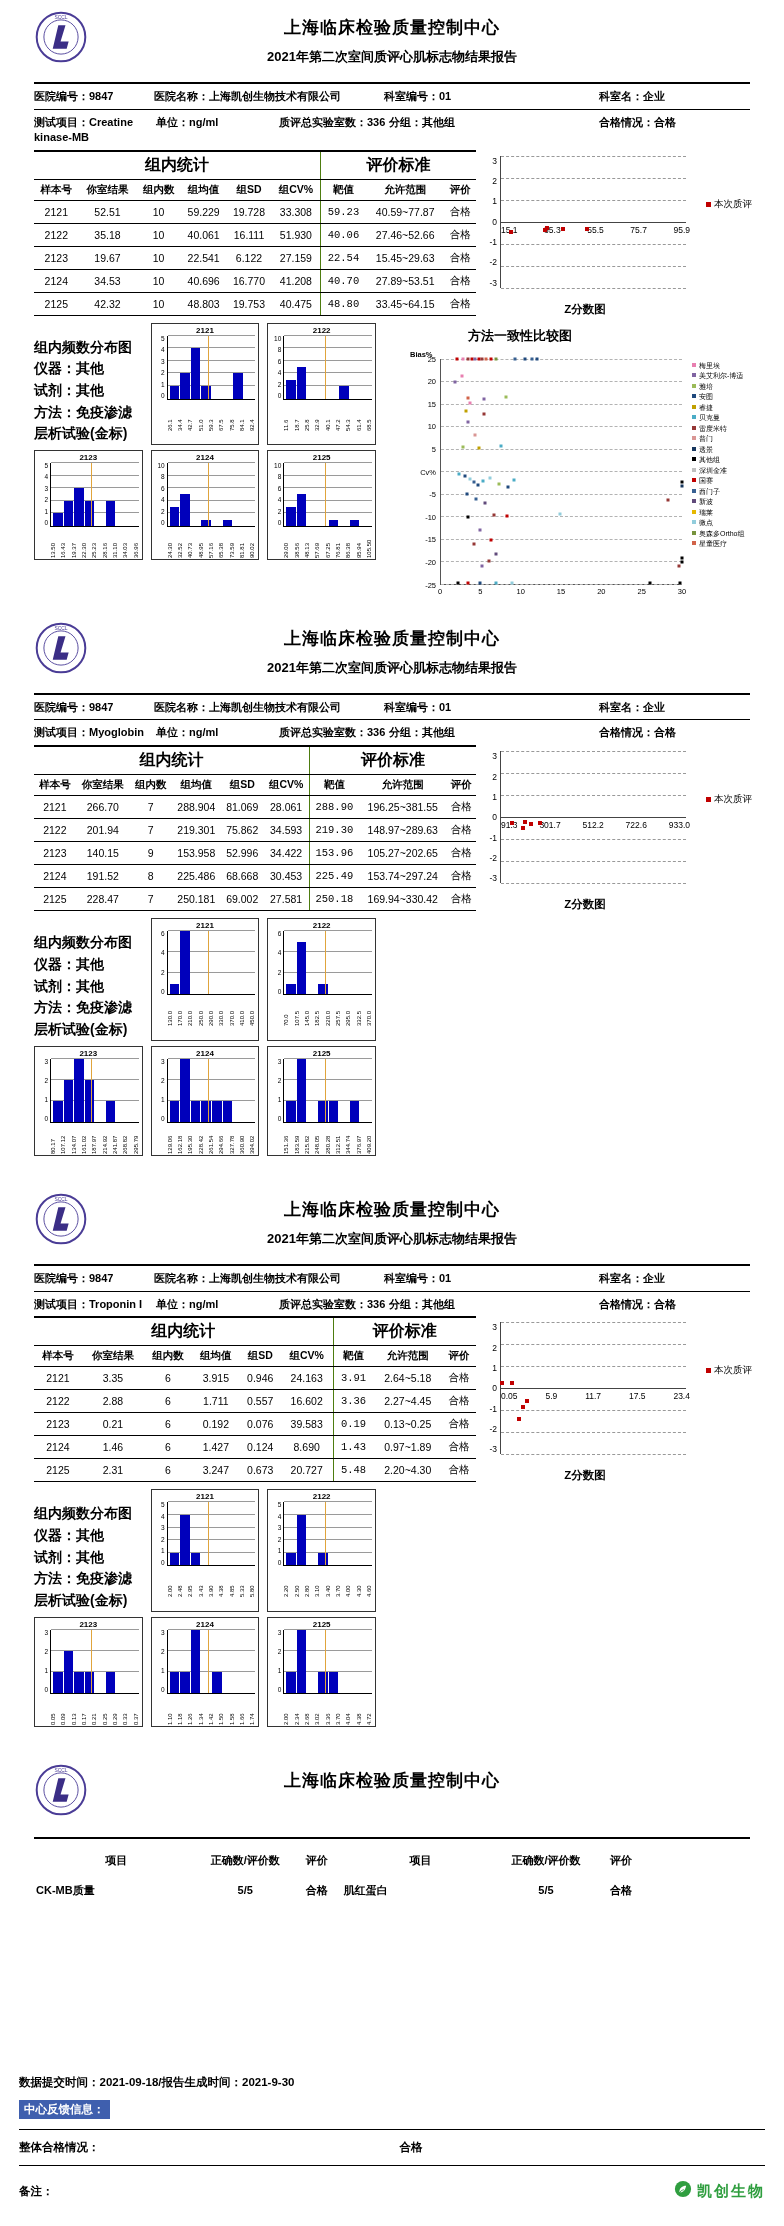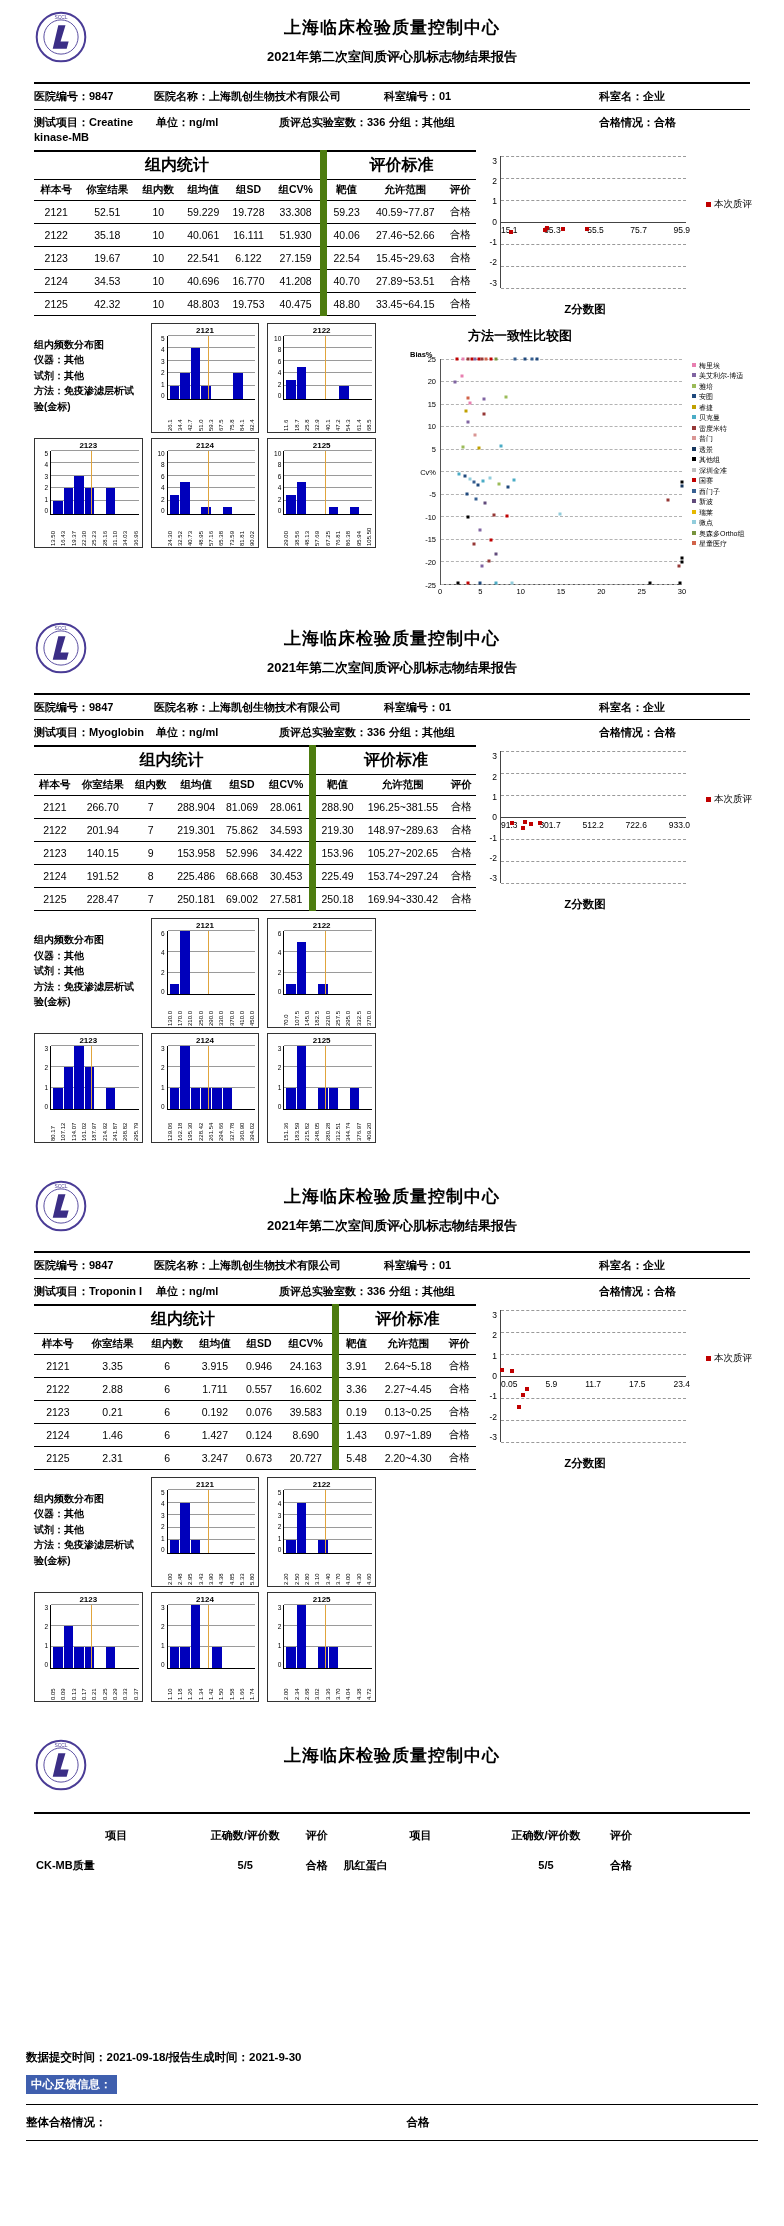--- a/index.html
+++ b/index.html
@@ -16,37 +16,37 @@
   .row1 .c0{width:120px;} .row1 .c1{width:230px;} .row1 .c2{width:215px;} .row1 .c3{flex:1;}
   .row2 .c0{width:122px;padding-right:6px;box-sizing:border-box;}
   .row2 .c1{width:123px;} .row2 .c2{width:110px;} .row2 .c3{width:210px;} .row2 .c4{flex:1;}
   
   .main-row{display:flex;align-items:flex-start;}
   table.stats{border-collapse:collapse;width:442px;border-top:2px solid #000;}
   table.stats th{font-weight:bold;font-size:10.5px;padding:3px 2px;border-bottom:1px solid #000;text-align:center;}
   table.stats thead tr:nth-child(2) th{border-bottom:1.5px solid #000;}
   table.stats .ghead{font-size:16px;text-align:center;}
   table.stats td{font-size:10.5px;padding:4px 2px;border-bottom:1px solid #000;text-align:center;}
-  table.stats .vd{border-left:7px solid #4d7c0f;}
+  table.stats .vd{border-left:1px solid #4d7c0f;font-family:Liberation Mono, monospace;}
   
   .zwrap{flex:1;position:relative;margin-left:8px;padding-top:6px;}
   .zrow{display:flex;}
   .zyax{width:16px;display:flex;flex-direction:column;justify-content:space-between;font-size:8.5px;text-align:right;padding-right:3px;height:132px;box-sizing:border-box;}
   .zarea{position:relative;height:132px;flex:1;border-left:1px solid #444;margin-right:64px;}
   .zgrid{position:absolute;left:0;right:0;border-top:1px dashed #999;}
   .zaxis{position:absolute;left:0;right:0;border-top:1px solid #444;}
   .zxlabels{position:absolute;top:50%;left:0;right:-4px;display:flex;justify-content:space-between;font-size:8.5px;padding-top:3px;}
   .zdot{position:absolute;width:4px;height:4px;background:#c00000;transform:translate(-50%,-50%);}
   .zlegend{position:absolute;right:-2px;top:48px;font-size:9.5px;display:flex;align-items:center;gap:3px;white-space:nowrap;}
   .lgsq{width:5px;height:5px;background:#c00000;display:inline-block;flex:none;}
   .ztitle{text-align:center;font-weight:bold;font-size:11.5px;margin-top:14px;padding-right:64px;}
   
   .charts-row{display:flex;margin-top:6px;align-items:flex-start;}
   .histo-panel{display:grid;grid-template-columns:repeat(3,1fr);gap:5px 8px;width:342px;flex:none;}
-  .histo-info{font-size:10px;font-weight:bold;line-height:1.55;padding-top:14px;}
+  .histo-info{font-size:14px;font-weight:bold;line-height:1.55;padding-top:14px;}
   .histo{border:1px solid #333;background:#fff;padding:2px 3px 1px;box-sizing:border-box;}
   .htitle{text-align:center;font-size:8px;font-weight:bold;margin-bottom:1px;}
   .hplot{display:flex;height:64px;}
   .hyax{width:12px;display:flex;flex-direction:column;justify-content:space-between;font-size:6.5px;text-align:right;padding-right:2px;box-sizing:border-box;line-height:1;}
   .harea{flex:1;position:relative;border-left:1px solid #000;border-bottom:1px solid #000;}
   .hgrid{position:absolute;left:0;right:0;height:1px;background:#9a9a9a;}
   .hbars{position:absolute;left:0;right:0;top:0;bottom:0;display:flex;align-items:flex-end;padding:0 2px;gap:1px;}
   .hbar{flex:1;background:#0000bb;}
   .htarget{position:absolute;top:0;bottom:0;width:1px;background:#e0a43c;}
   .hxlabels{display:flex;justify-content:space-between;padding-left:12px;height:30px;margin-top:1px;}
@@ -68,21 +68,21 @@
   
   .sum-rule{border-top:2px solid #000;margin-top:2px;}
   table.sum-table{border-collapse:collapse;width:100%;margin-top:6px;}
   table.sum-table th{font-size:11px;font-weight:bold;padding:8px 2px 6px;text-align:center;}
   table.sum-table td{font-size:11px;font-weight:bold;padding:9px 2px;text-align:center;}
   .sc0,.sc3{text-align:left !important;}
   .sc0{width:23%;} .sc1{width:13%;} .sc2{width:7%;} .sc3{width:22%;} .sc4{width:13%;} .sc5{width:8%;} .sc6{width:14%;}
   td.sc0,th.sc0{padding-left:2px;}
   th.sc0,th.sc3{text-align:center !important;}
   
-  .footer-block{margin-top:168px;padding:0 26px 6px;}
+  .footer-block{margin-top:168px;padding:0 19px 6px;}
   .f-line{font-size:11.5px;margin:10px 0;}
   .bold{font-weight:bold;}
   .feedback-chip{display:inline-block;background:#3f5fae;color:#fff;font-weight:bold;padding:2px 5px;}
   .f-rule{border-top:1px solid #000;margin:8px 0;}
   .overall{display:flex;}
   .overall .ov{margin-left:300px;}
   .bottom-row{display:flex;justify-content:space-between;align-items:center;margin-top:6px;}
   .brand{display:flex;align-items:center;gap:5px;}
   .brand-name{color:#2f9e3f;font-size:15px;font-weight:bold;letter-spacing:2px;}
 </style>
@@ -1373,16 +1373,27 @@
     <div class="f-line bold">数据提交时间：2021-09-18/报告生成时间：2021-9-30</div>
     <div class="f-line">
       <span class="feedback-chip">中心反馈信息：</span>
     </div>
     <div class="f-rule"></div>
     <div class="f-line overall">
       <span class="bold">整体合格情况：</span>
       <span class="bold ov">合格</span>
     </div>
     <div class="f-rule"></div>
+    <div class="bottom-row">
+      <span class="f-line bold">备注：</span>
+      <span class="brand">
+        <span class="brand-icon"><svg viewBox="0 0 20 20" width="18" height="18">
+<circle cx="10" cy="10" r="9" fill="#2f9e3f"></circle>
+<path d="M6 13.5c3.5 1 6.5-1.5 7.5-7-4.5 0-7.5 2.5-7.5 7z" fill="#fff"></path>
+<path d="M5.5 15c1.2-2.5 3.3-3.8 5.5-4.2" stroke="#2f9e3f" stroke-width="1" fill="none"></path>
+</svg></span>
+        <span class="brand-name">凯创生物</span>
+      </span>
+    </div>
 
   </section>
 
 </div>
 
 </body></html>

